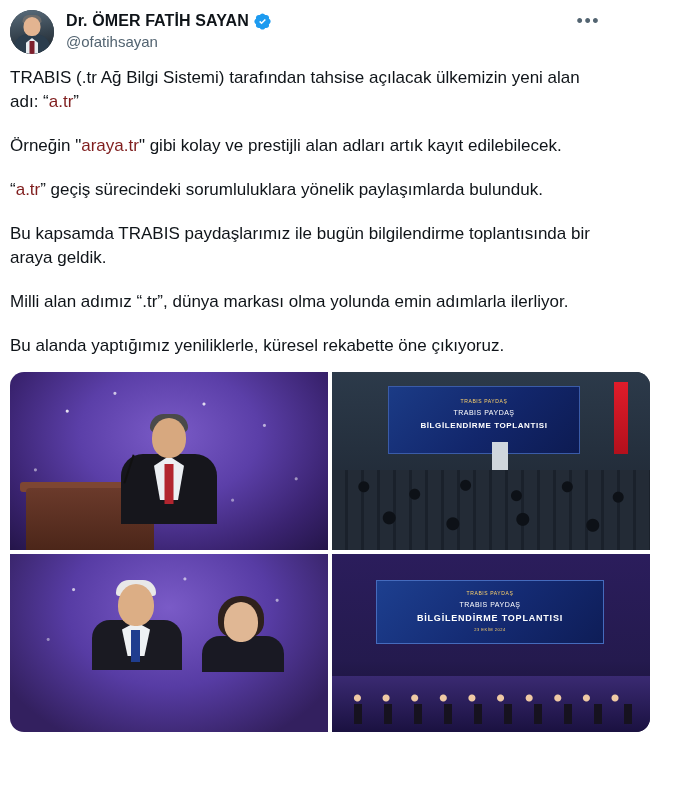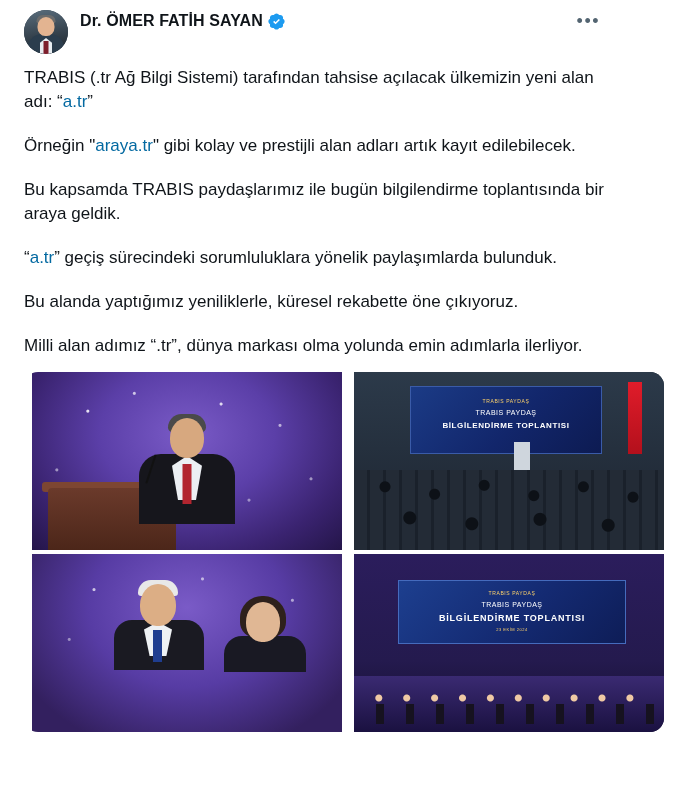--- a/index.html
+++ b/index.html
@@ -10,21 +10,21 @@
     width: 688px;
     height: 790px;
     background: #ffffff;
     font-family: "Liberation Sans", sans-serif;
     color: #0f1419;
     overflow: hidden;
   }
   .tweet {
     width: 628px;
     box-sizing: border-box;
-    padding: 10px 24px 0 24px;
+    padding: 10px 24px 0 10px;
   }
   .tweet-header {
     display: flex;
     align-items: flex-start;
     padding-bottom: 6px;
   }
   .avatar {
     width: 44px;
     height: 44px;
     border-radius: 50%;
@@ -133,38 +133,37 @@
     color: #0f1419;
     padding-top: 6px;
   }
   .tweet-body p {
     margin: 0 0 20px 0;
   }
   .tweet-body p:last-child {
     margin-bottom: 14px;
   }
   a.link {
-    color: #0369a1;
+    color: #7f1d1d;
     text-decoration: none;
     cursor: pointer;
   }
   .media-grid {
     width: 640px;
     display: grid;
     grid-template-columns: 1fr 1fr;
     grid-template-rows: 178px 178px;
     gap: 4px;
     border-radius: 14px;
     overflow: hidden;
   }
   .media-cell {
     position: relative;
     overflow: hidden;
     background: #222;
-    margin-left: 8px;
   }
 
   
   .p1 {
     background:
       radial-gradient(circle at 18% 22%, rgba(255,255,255,0.85) 0 1px, transparent 2px),
       radial-gradient(circle at 33% 12%, rgba(255,255,255,0.7) 0 1px, transparent 2px),
       radial-gradient(circle at 61% 18%, rgba(255,255,255,0.8) 0 1px, transparent 2px),
       radial-gradient(circle at 80% 30%, rgba(255,255,255,0.6) 0 1px, transparent 2px),
       radial-gradient(circle at 47% 37%, rgba(255,255,255,0.55) 0 1px, transparent 2px),
@@ -511,38 +510,39 @@
     <div class="name-block">
       <div class="name-row">
         <span class="display-name">Dr. ÖMER FATİH SAYAN</span>
         <span class="verified">
           <svg width="19" height="19" viewBox="0 0 24 24" aria-hidden="true">
             <path fill="#1d9bf0" d="M22.25 12c0-1.43-.88-2.67-2.19-3.34.46-1.39.2-2.9-.81-3.91s-2.52-1.27-3.91-.81C14.67 2.63 13.43 1.75 12 1.75s-2.67.88-3.34 2.19c-1.39-.46-2.9-.2-3.91.81s-1.27 2.52-.81 3.91C2.63 9.33 1.75 10.57 1.75 12s.88 2.67 2.19 3.34c-.46 1.39-.2 2.9.81 3.91s2.52 1.27 3.91.81c.67 1.31 1.91 2.19 3.34 2.19s2.67-.88 3.34-2.19c1.39.46 2.9.2 3.91-.81s1.27-2.52.81-3.91c1.31-.67 2.19-1.91 2.19-3.34z"></path>
             <path fill="#ffffff" d="M10.84 15.62l-3.1-3.09 1.41-1.42 1.69 1.68 4.01-4.01 1.42 1.42-5.43 5.42z"></path>
           </svg>
         </span>
       </div>
+      <div class="handle">@ofatihsayan</div>
     </div>
 
     <div class="more-btn">•••</div>
   </div>
 
   <div class="tweet-body">
 
     <p><span>TRABIS (.tr Ağ Bilgi Sistemi) tarafından tahsise açılacak ülkemizin yeni alan adı: “</span><a class="link" href="#">a.tr</a><span>”</span></p>
 
     <p><span>Örneğin "</span><a class="link" href="#">araya.tr</a><span>" gibi kolay ve prestijli alan adları artık kayıt edilebilecek.</span></p>
 
+    <p><span>“</span><a class="link" href="#">a.tr</a><span>” geçiş sürecindeki sorumluluklara yönelik paylaşımlarda bulunduk.</span></p>
+
     <p>Bu kapsamda TRABIS paydaşlarımız ile bugün bilgilendirme toplantısında bir araya geldik.</p>
 
-    <p><span>“</span><a class="link" href="#">a.tr</a><span>” geçiş sürecindeki sorumluluklara yönelik paylaşımlarda bulunduk.</span></p>
+    <p>Milli alan adımız “.tr”, dünya markası olma yolunda emin adımlarla ilerliyor.</p>
 
     <p>Bu alanda yaptığımız yeniliklerle, küresel rekabette öne çıkıyoruz.</p>
-
-    <p>Milli alan adımız “.tr”, dünya markası olma yolunda emin adımlarla ilerliyor.</p>
   </div>
 
   <div class="media-grid">
 
     <div class="media-cell p1">
       <div class="podium-top"></div>
       <div class="podium"></div>
       <div class="person-body"></div>
       <div class="person-shirt"></div>
       <div class="person-tie"></div>

